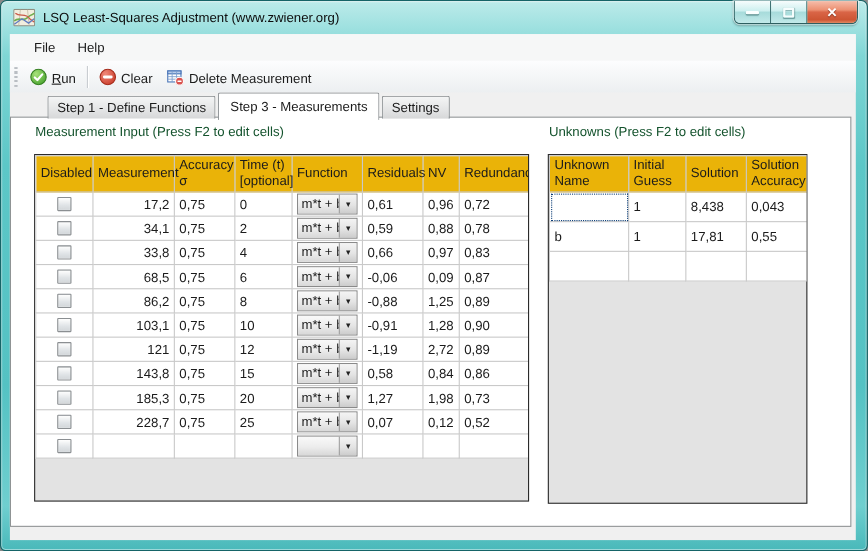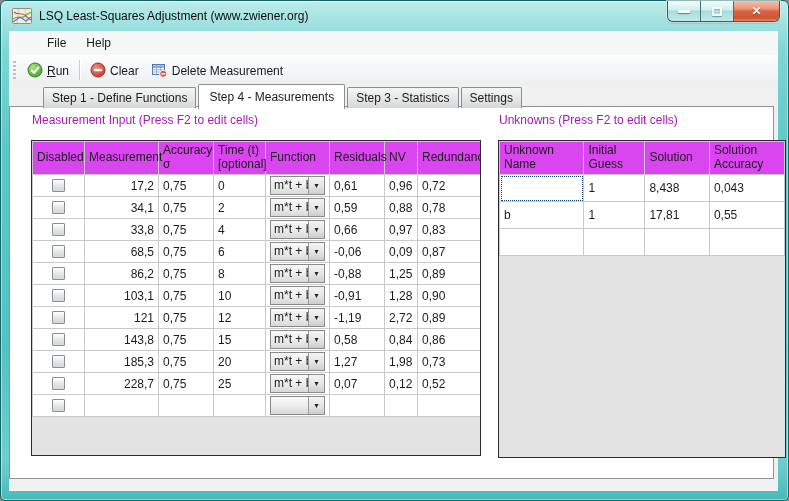--- a/index.html
+++ b/index.html
@@ -25,21 +25,21 @@
     border-right:1px solid #3f7273; cursor:default; }
   .winbtn.close { width:45px; border-right:none;
     background:linear-gradient(180deg,#f6bdaa 0%,#ec9072 40%,#d96547 50%,#cd5533 85%,#e08a63 100%); }
   .glyph-min { width:12px; height:3px; background:#fbffff; border-radius:1px; box-shadow:0 1px 1px rgba(0,60,60,.55); }
   .glyph-max { width:10px; height:9px; border:2px solid #f6fdfd; border-radius:1px; box-shadow:0 1px 1px rgba(0,60,60,.45), inset 0 1px 1px rgba(0,60,60,.35); }
   .glyph-close { color:#ffffff; font-size:12px; font-weight:bold; text-shadow:0 1px 1px #83301a; line-height:1; }
 
   
   .client { position:absolute; left:8px; top:30px; width:769px; height:460px; background:#f0f0f0; }
 
-  .menubar { position:absolute; left:0; top:0; width:100%; height:24px; background:#f6f7f7; display:flex; align-items:center; padding-left:28px; }
+  .menubar { position:absolute; left:0; top:0; width:100%; height:24px; background:#f6f7f7; display:flex; align-items:center; padding-left:12px; }
   .menu-item { padding:4px 10px; }
 
   .toolbar { position:absolute; left:0; top:24px; width:100%; height:29px;
     background:linear-gradient(180deg,#fdfdfe 0%,#f3f5f6 60%,#eceff1 100%); display:flex; align-items:center; }
   .grip { width:3px; height:18px; margin:0 5px 0 4px;
     background:repeating-linear-gradient(180deg,#b9bec3 0 2px, transparent 2px 4px); }
   .tbtn { display:flex; align-items:flex-end; gap:4px; padding:3px 6px; border-radius:2px; }
   .tbtn svg { display:block; }
   .tsep { width:1px; height:20px; background:#c9cdd1; margin:0 4px; box-shadow:1px 0 0 #ffffff; }
 
@@ -47,31 +47,31 @@
   .tabstrip { position:absolute; left:6px; top:53px; height:24px; display:flex; align-items:flex-end; z-index:3;margin-left:28px; }
   .tab { padding:3px 8px 3px 8px; margin-right:2px; border:1px solid #8a8e91; border-bottom:none;
     border-radius:2px 2px 0 0; background:linear-gradient(180deg,#f4f5f5 0%,#e3e4e5 60%,#d6d7d8 100%);
     white-space:nowrap; position:relative; }
   .tab.active { background:#ffffff; padding:5px 10px 5px 10px; z-index:4; margin-bottom:-1px; }
 
   
   .page { position:absolute; left:8px; top:105px; width:765px; height:373px; background:#ffffff;
     border:1px solid #8f9394; z-index:1; }
 
-  .panel-label { position:absolute; white-space:nowrap; color:#a21caf; }
+  .panel-label { position:absolute; white-space:nowrap; color:#14532d; }
   .lbl-meas { left:22px; top:6px; }
   .lbl-unk  { left:489px; top:6px; }
 
   
   .gridbox { position:absolute; background:#e3e3e3; border:1px solid #2b2b2b; overflow:hidden; }
   .gridbox.meas { left:21px; top:33px; width:450px; height:316px; }
-  .gridbox.unk  { left:488px; top:33px; width:288px; height:318px; }
+  .gridbox.unk  { left:488px; top:33px; width:236px; height:318px; }
 
   table.grid { border-collapse:collapse; table-layout:fixed; width:100%; background:#ffffff; }
-  table.grid th { background:#d946ef; font-weight:normal; border:1px solid #c9c9c9; height:33px;
+  table.grid th { background:#eab308; font-weight:normal; border:1px solid #c9c9c9; height:33px;
     padding:1px 4px; text-align:left; vertical-align:middle; white-space:pre-line; line-height:1.15; }
   table.grid th.center { text-align:center; }
   table.grid td { border:1px solid #c9c9c9; padding:1px 4px; vertical-align:middle; background:#ffffff;
     overflow:hidden; white-space:nowrap; }
   .meas table.grid td { height:22px; }
   .unk  table.grid td { height:27px; }
   td.num { text-align:right; }
   td.calc { background:#ffffe1; }
   td.warn { background:#f8d3a5; }
   td.selblue { background:linear-gradient(180deg,#55a8ff,#2f8ef4); }
@@ -160,22 +160,21 @@
           <path d="M5.5 2.5 V12.5 M9.5 2.5 V12.5 M1.5 7.7 H13.5 M1.5 10 H13.5" stroke="#7d9fce" stroke-width="0.8"></path>
           <circle cx="12.2" cy="11.8" r="3.6" fill="#d9534f" stroke="#ffffff"></circle>
           <rect x="10.2" y="11.1" width="4" height="1.5" rx="0.7" fill="#ffffff"></rect>
         </svg>
         <span>Delete Measurement</span>
       </span>
     </div>
 
     <div class="tabstrip">
       <span class="tab">Step 1 - Define Functions</span>
-      <span class="tab active">Step 4 - Measurements</span>
-      <span class="tab">Step 3 - Statistics</span>
+      <span class="tab active">Step 3 - Measurements</span>
       <span class="tab">Settings</span>
     </div>
   </div>
 
   <div class="page">
     <span class="panel-label lbl-meas">Measurement Input (Press F2 to edit cells)</span>
     <span class="panel-label lbl-unk">Unknowns (Press F2 to edit cells)</span>
 
     <div class="gridbox meas">
       <table class="grid">

